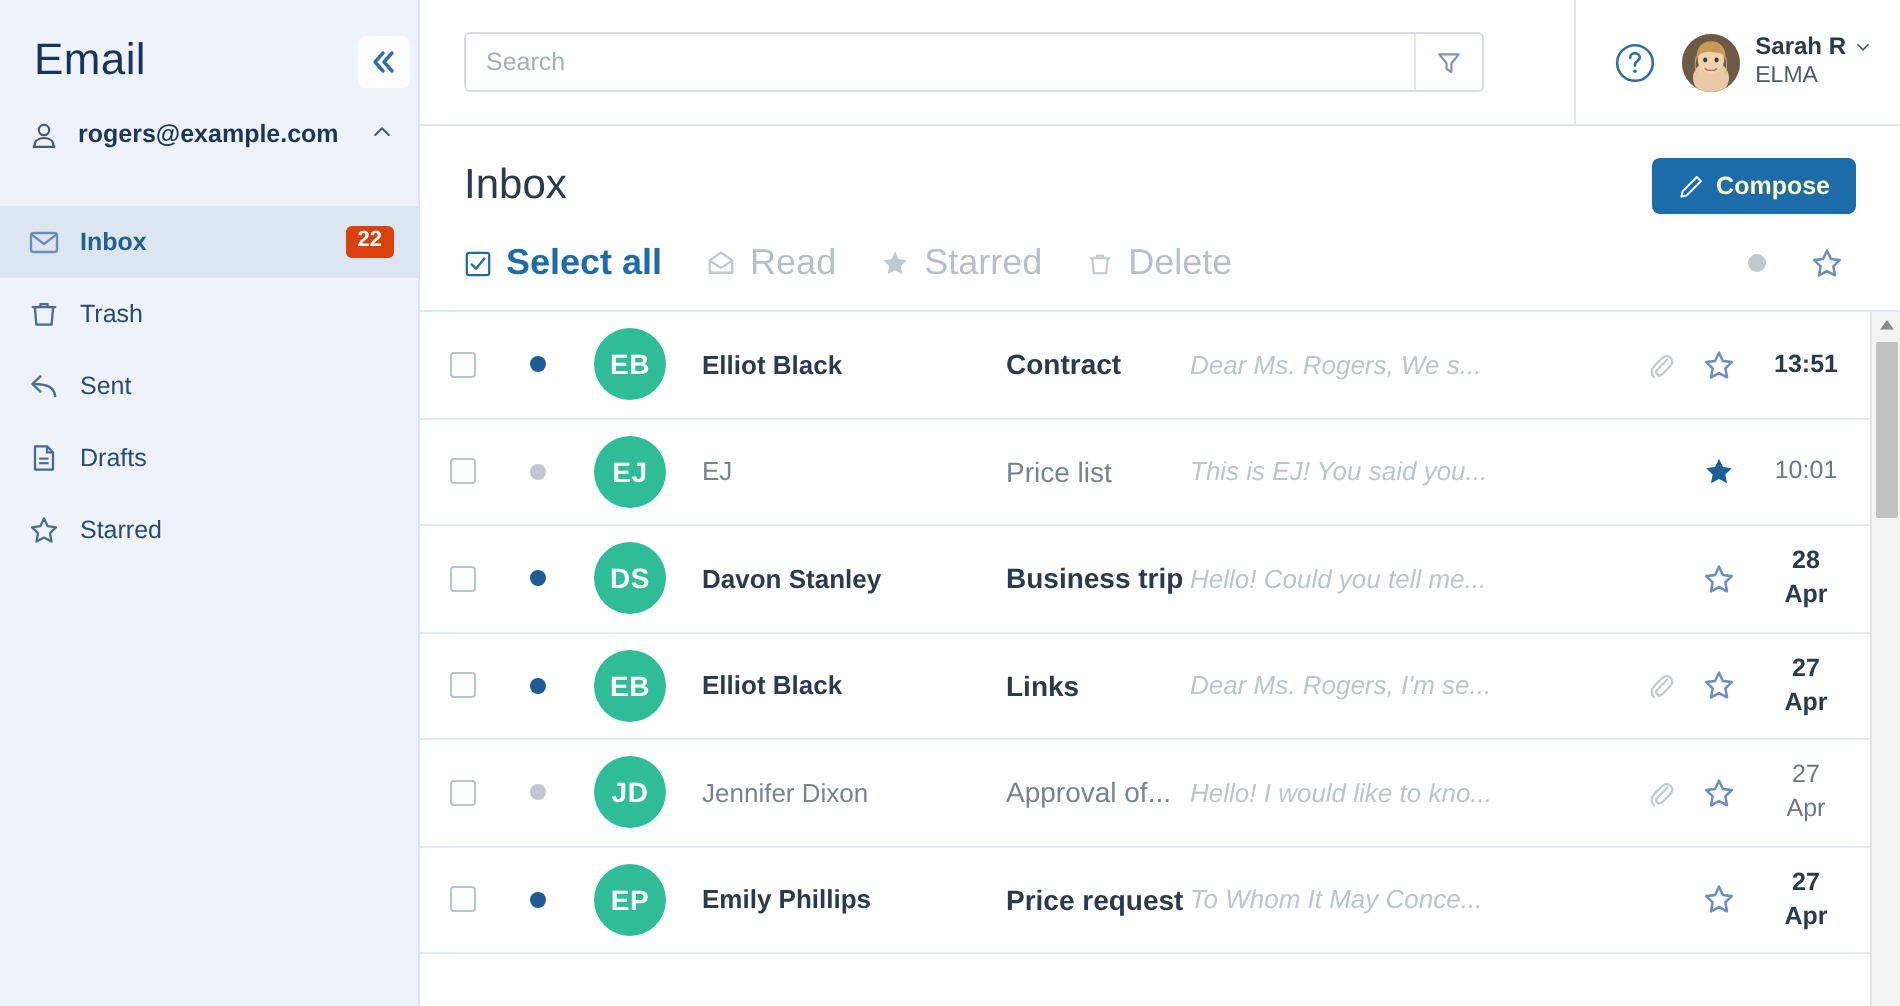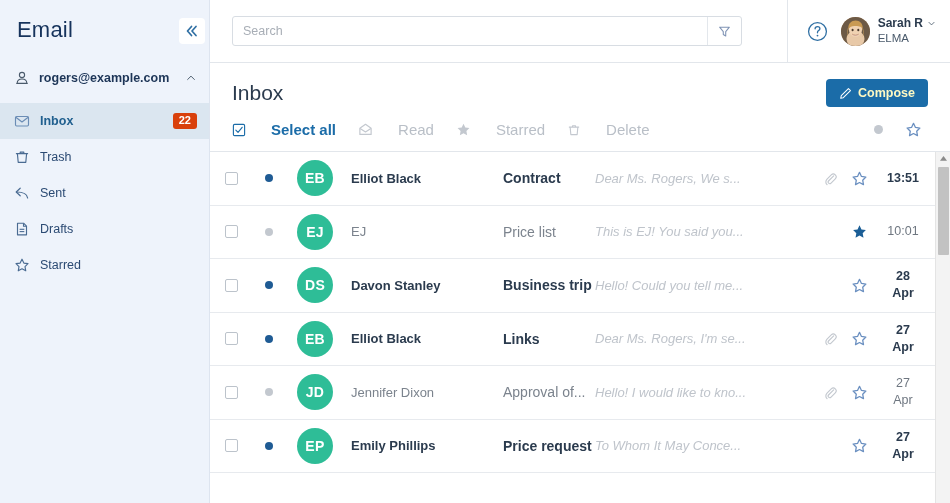--- a/index.html
+++ b/index.html
@@ -30,21 +30,21 @@
   .collapse-btn {
     position: absolute; right: 4px; top: 18px;
     width: 26px; height: 26px;
     background: #ffffff; border-radius: 4px;
     display: flex; align-items: center; justify-content: center;
     cursor: pointer;
   }
   .collapse-btn svg { display: block; }
 
   .account-row {
-    height: 36px; display: flex; align-items: center;
+    height: 36px; display: flex; 
     padding: 0 12px 0 14px; gap: 9px; cursor: pointer;
   }
   .account-mail {
     font-size: 12.5px; color: #1d3557; font-weight: bold;
     flex: 1; white-space: nowrap; overflow: hidden;
   }
   .nav-list { margin-top: 7px; }
   .nav-item {
     height: 36px; display: flex; align-items: center;
     padding: 0 12px 0 14px; gap: 10px; cursor: pointer;
@@ -128,22 +128,22 @@
     cursor: pointer; font-family: "Liberation Sans", sans-serif;
   }
 
   .actionbar {
     display: flex; align-items: center;
     padding: 14px 22px 13px 22px;
     border-bottom: 1px solid #e2e6eb;
     gap: 22px; flex: 0 0 auto;
   }
   .action {
-    display: flex; align-items: center; gap: 25px;
-    font-size: 15px; cursor: pointer; white-space: nowrap;
+    display: flex; align-items: center; gap: 7px;
+    font-size: 18px; cursor: pointer; white-space: nowrap;
   }
   .action.enabled { color: #1b6ca8; font-weight: bold; }
   .action.disabled { color: #b9bfc7; cursor: default; }
   .actionbar-spacer { flex: 1; }
   .col-head { display: flex; align-items: center; gap: 22px; padding-right: 6px; }
   .dot-head { width: 9px; height: 9px; border-radius: 50%; background: #c3c8cf; }
 
   
   .list-area { flex: 1; display: flex; min-height: 0; }
   .list { flex: 1; min-width: 0; }

